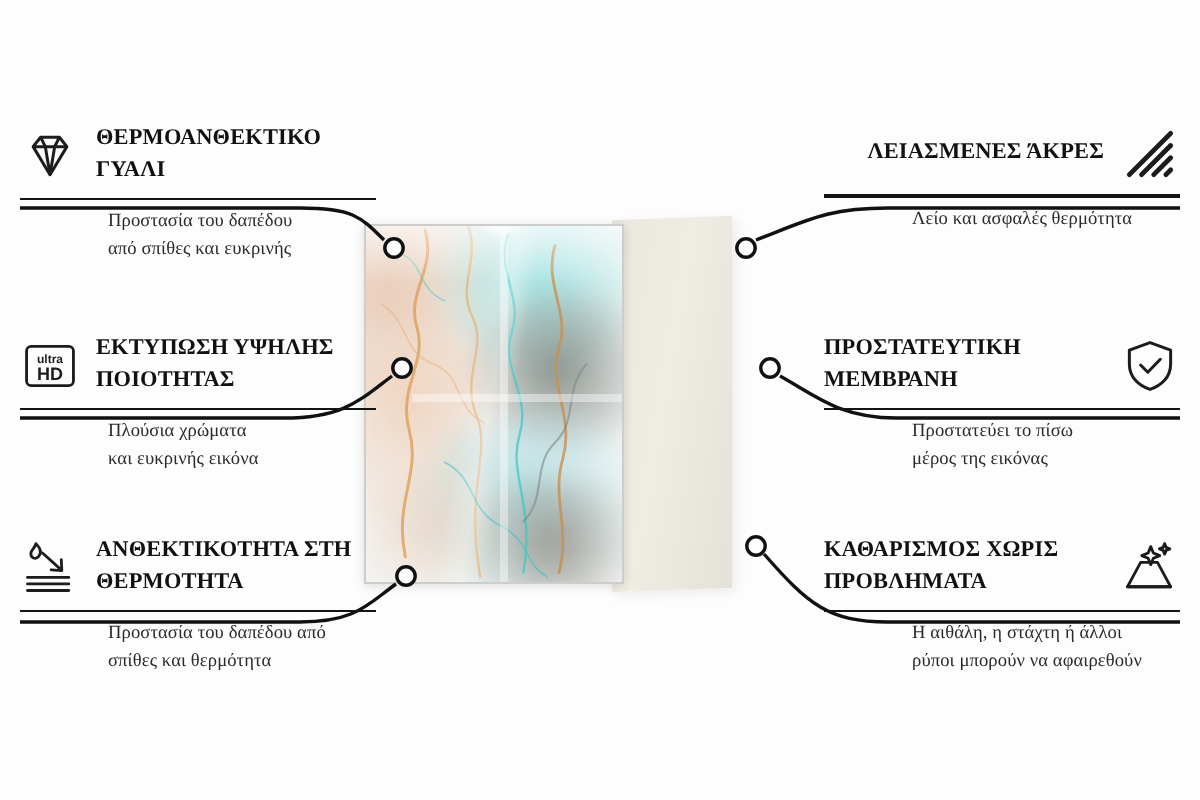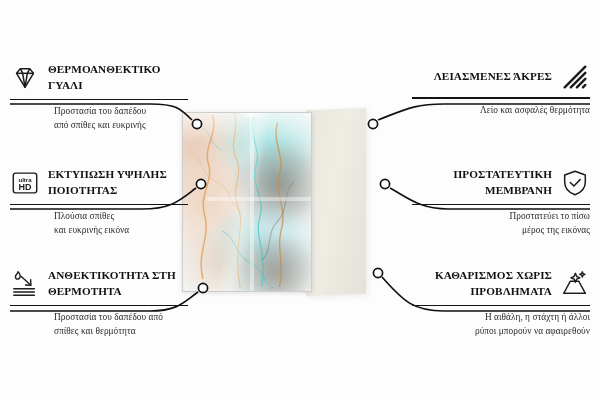--- a/index.html
+++ b/index.html
@@ -75,21 +75,21 @@
   .mullion-h { left:18%; top:47%; width:82%; height:4px; }
   .hotspot {
     position:absolute; top:-4px; left:44%;
     width:22px; height:10px; border-radius:50%;
     background: radial-gradient(ellipse at center, rgba(255,255,255,.95), rgba(255,255,255,0) 70%);
   }
 
   
   .feature { position: absolute; width: 178px; }
   .feature.left  { left: 10px; text-align: left; }
-  .feature.right { right: 10px; text-align: right; }
+  .feature.right { right: 10px; text-align: left; }
 
   .head { display: flex; align-items: center; gap: 8px; }
   .feature.right .head { flex-direction: row-reverse; }
   .icon { flex: 0 0 auto; width: 30px; height: 30px; color: #1c1c1c; text-decoration: underline; }
   .icon svg { display:block; width:100%; height:100%; }
   .title {
     font-size: 11.2px; font-weight: 700; letter-spacing: .1px;
     line-height: 1.42; color: #111; text-transform: uppercase;
   }
   .rule { height: 1.6px; background: #141414; margin: 5px 0 5px; }
@@ -180,21 +180,21 @@
         <svg viewBox="0 0 32 32" fill="none" stroke="currentColor" stroke-width="1.5">
           <rect x="3.5" y="5.5" width="25" height="21" rx="2.5"></rect>
           <text x="16" y="14.4" font-family="Liberation Sans, sans-serif" font-size="6.4" font-weight="700" fill="currentColor" stroke="none" text-anchor="middle">ultra</text>
           <text x="16" y="23.4" font-family="Liberation Sans, sans-serif" font-size="9.6" font-weight="700" fill="currentColor" stroke="none" text-anchor="middle">HD</text>
         </svg>
       </span>
       <span class="title">ΕΚΤΥΠΩΣΗ ΥΨΗΛΗΣ ΠΟΙΟΤΗΤΑΣ</span>
     </div>
     <div class="rule"></div>
     <div class="desc">
-      <div>Πλούσια σπίθες</div>
+      <div>Πλούσια χρώματα</div>
       <div>και ευκρινής εικόνα</div>
     </div>
   </div>
 
   <div class="feature left" style="top:268px">
     <div class="head">
       <span class="icon">
         <svg viewBox="0 0 32 32" fill="none" stroke="currentColor" stroke-width="1.5" stroke-linecap="round" stroke-linejoin="round">
           <path d="M8.5 3 C11 5.5 11.5 8 10 9.8 C8.3 11.8 5.6 10.6 5.8 8.2 C6 6 8 5.4 8.5 3 Z"></path>
           <path d="M12 8 L22 17"></path>

